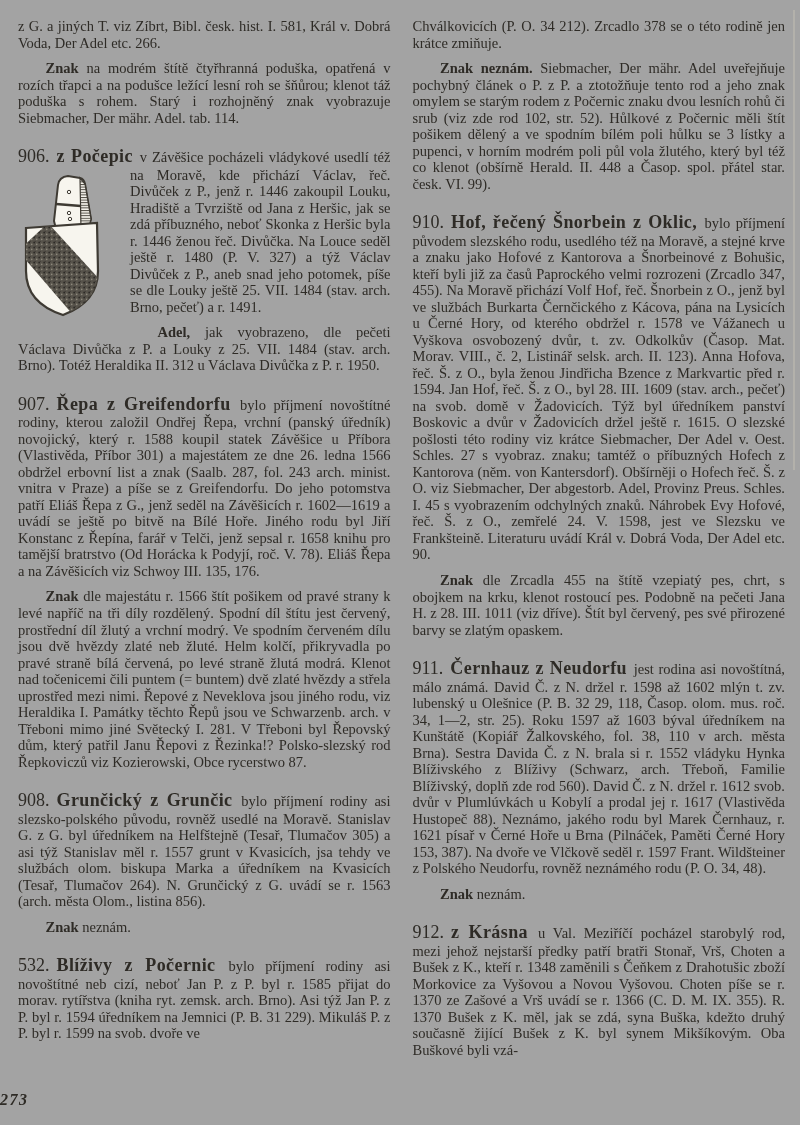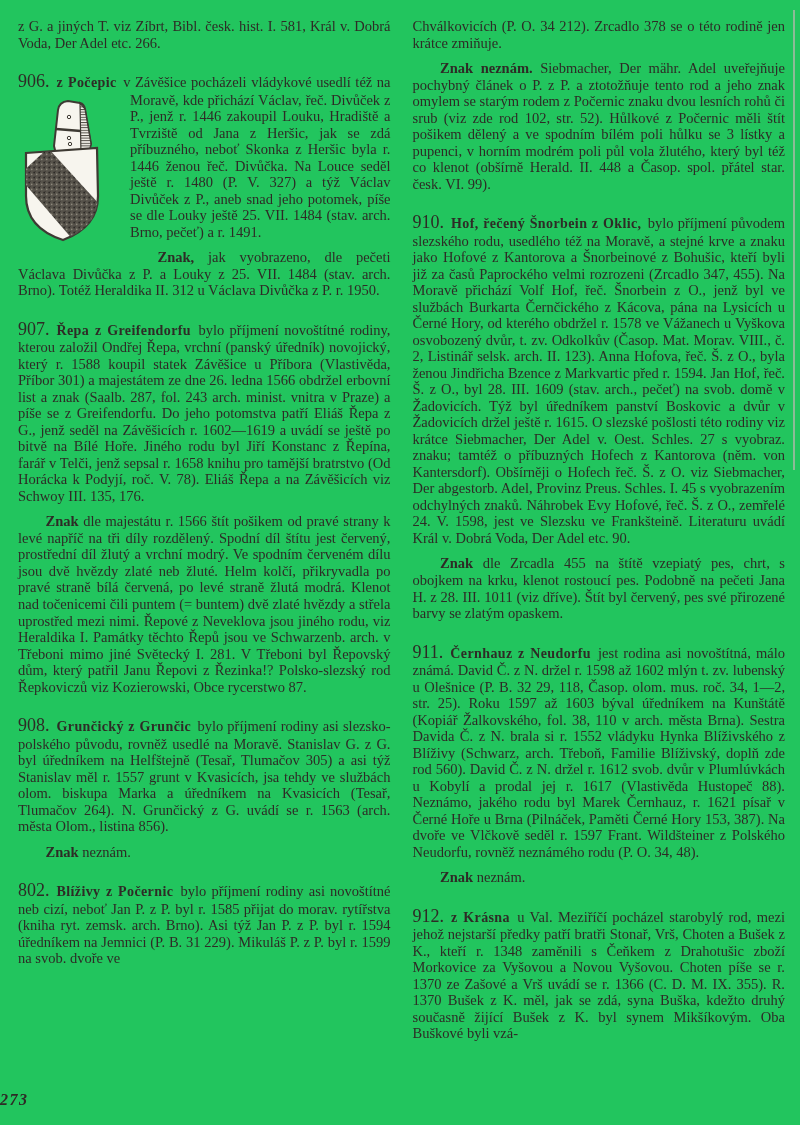--- a/index.html
+++ b/index.html
@@ -6,40 +6,40 @@
   body{
     width:800px;height:1125px;
     background:#edece7;
     font-family:"Liberation Serif","DejaVu Serif",serif;
     -webkit-font-smoothing:antialiased;
   }
   .page{
     position:relative;
     width:800px;height:1125px;
     box-sizing:border-box;
-    background:#22c55e;
+    background:#a3a3a3;
     padding:18px 15px 0 18px;
     overflow:hidden;
     color:#2e2b26;
   }
   .columns{display:flex;gap:22px;}
   .col{width:373px;min-width:0;}
   p.body{
     margin:0 0 9px 0;
     font-size:14.5px;
     line-height:1.14;
     text-align:justify;
     color:#2e2b26;
   }
   p.indent{text-indent:1.9em;}
   .entry{margin-top:20px;}
   .enum{font-size:18px;margin-right:7px;}
   .ename{
     font-weight:bold;
-    font-size:14px;
+    font-size:18px;
     letter-spacing:.4px;
     margin-right:2px;
     line-height:1;
   }
   b.lead{font-weight:bold;}
   .figure{
     float:left;
     width:100px;height:152px;
     margin:4px 12px 3px 0;
   }
@@ -66,20 +66,21 @@
 
 <div class="page">
   <div class="scan-edge"></div>
 
   <div class="columns">
 
     <div class="col">
 
       <p class="body"><span>z G. a jiných T. viz Zíbrt, Bibl. česk. hist. I. 581, Král v. Dobrá Voda, Der Adel etc. 266.</span></p>
 
+      <p class="body indent"><b class="lead">Znak</b><span> na modrém štítě čtyřhranná poduška, opatřená v rozích třapci a na podušce ležící lesní roh se šňůrou; klenot táž poduška s rohem. Starý i rozhojněný znak vyobrazuje Siebmacher, Der mähr. Adel. tab. 114.</span></p>
 
       <div class="entry">
         <p class="body"><span class="enum">906.</span><span class="ename">z Počepic</span><span> v Závěšice pocházeli vládykové</span>
           <span class="figure">
               <svg width="100" height="152" viewBox="0 0 100 152" xmlns="http://www.w3.org/2000/svg">
             <defs>
               <clipPath id="sc">
                     <path d="M8,57 L79,52 L80,100 Q80,131 45,144 Q8,132 8,100 Z"></path>
                   </clipPath>
               <pattern id="grain" width="5" height="5" patternUnits="userSpaceOnUse">
@@ -98,35 +99,35 @@
             <path d="M38,33 L63,35" stroke="#3e3a33" stroke-width="2.4" fill="none"></path>
             <circle cx="51" cy="21" r="1.7" fill="none" stroke="#3e3a33" stroke-width="1"></circle>
             <circle cx="51" cy="42" r="1.7" fill="none" stroke="#3e3a33" stroke-width="1"></circle>
             <circle cx="52" cy="48" r="1.7" fill="none" stroke="#3e3a33" stroke-width="1"></circle>
             <path d="M8,57 L79,52 L80,100 Q80,131 45,144 Q8,132 8,100 Z" fill="#f7f5ee" stroke="#3e3a33" stroke-width="2.2"></path>
             <g clip-path="url(#sc)">
               <polygon points="0,80 30,52 94,122 62,152" fill="url(#grain)"></polygon>
             </g>
           </svg>
             </span><span>usedlí též na Moravě, kde přichází Václav, řeč. Divůček z P., jenž r. 1446 zakoupil Louku, Hradiště a Tvrziště od Jana z Heršic, jak se zdá příbuzného, neboť Skonka z Heršic byla r. 1446 ženou řeč. Divůčka. Na Louce seděl ještě r. 1480 (P. V. 327) a týž Václav Divůček z P., aneb snad jeho potomek, píše se dle Louky ještě 25. VII. 1484 (stav. arch. Brno, pečeť) a r. 1491.</span></p>
-        <p class="body indent"><b class="lead">Znak,</b><span> jak vyobrazeno, dle pečeti Václava Divůčka z P. a Louky z 25. VII. 1484 (stav. arch. Brno). Totéž Heraldika II. 312 u Václava Divůčka z P. r. 1950.</span></p>
+        <p class="body indent"><b class="lead">Adel,</b><span> jak vyobrazeno, dle pečeti Václava Divůčka z P. a Louky z 25. VII. 1484 (stav. arch. Brno). Totéž Heraldika II. 312 u Václava Divůčka z P. r. 1950.</span></p>
       </div>
 
       <div class="entry">
         <p class="body"><span class="enum">907.</span><span class="ename">Řepa z Greifendorfu</span><span> bylo příjmení novoštítné rodiny, kterou založil Ondřej Řepa, vrchní (panský úředník) novojický, který r. 1588 koupil statek Závěšice u Příbora (Vlastivěda, Příbor 301) a majestátem ze dne 26. ledna 1566 obdržel erbovní list a znak (Saalb. 287, fol. 243 arch. minist. vnitra v Praze) a píše se z Greifendorfu. Do jeho potomstva patří Eliáš Řepa z G., jenž seděl na Závěšicích r. 1602—1619 a uvádí se ještě po bitvě na Bílé Hoře. Jiného rodu byl Jiří Konstanc z Řepína, farář v Telči, jenž sepsal r. 1658 knihu pro tamější bratrstvo (Od Horácka k Podyjí, roč. V. 78). Eliáš Řepa a na Závěšicích viz Schwoy III. 135, 176.</span></p>
         <p class="body indent"><b class="lead">Znak</b><span> dle majestátu r. 1566 štít pošikem od pravé strany k levé napříč na tři díly rozdělený. Spodní díl štítu jest červený, prostřední díl žlutý a vrchní modrý. Ve spodním červeném dílu jsou dvě hvězdy zlaté neb žluté. Helm kolčí, přikryvadla po pravé straně bílá červená, po levé straně žlutá modrá. Klenot nad točenicemi čili puntem (= buntem) dvě zlaté hvězdy a střela uprostřed mezi nimi. Řepové z Neveklova jsou jiného rodu, viz Heraldika I. Památky těchto Řepů jsou ve Schwarzenb. arch. v Třeboni mimo jiné Světecký I. 281. V Třeboni byl Řepovský dům, který patřil Janu Řepovi z Řezinka!? Polsko-slezský rod Řepkoviczů viz Kozierowski, Obce rycerstwo 87.</span></p>
       </div>
 
       <div class="entry">
         <p class="body"><span class="enum">908.</span><span class="ename">Grunčický z Grunčic</span><span> bylo příjmení rodiny asi slezsko-polského původu, rovněž usedlé na Moravě. Stanislav G. z G. byl úředníkem na Helfštejně (Tesař, Tlumačov 305) a asi týž Stanislav měl r. 1557 grunt v Kvasicích, jsa tehdy ve službách olom. biskupa Marka a úředníkem na Kvasicích (Tesař, Tlumačov 264). N. Grunčický z G. uvádí se r. 1563 (arch. města Olom., listina 856).</span></p>
         <p class="body indent"><b class="lead">Znak</b><span> neznám.</span></p>
       </div>
 
       <div class="entry">
-        <p class="body"><span class="enum">802.</span><span class="ename">Blíživy z Počernic</span><span> bylo příjmení rodiny asi novoštítné neb cizí, neboť Jan P. z P. byl r. 1585 přijat do morav. rytířstva (kniha ryt. zemsk. arch. Brno). Asi týž Jan P. z P. byl r. 1594 úředníkem na Jemnici (P. B. 31 229). Mikuláš P. z P. byl r. 1599 na svob. dvoře ve</span></p>
+        <p class="body"><span class="enum">532.</span><span class="ename">Blíživy z Počernic</span><span> bylo příjmení rodiny asi novoštítné neb cizí, neboť Jan P. z P. byl r. 1585 přijat do morav. rytířstva (kniha ryt. zemsk. arch. Brno). Asi týž Jan P. z P. byl r. 1594 úředníkem na Jemnici (P. B. 31 229). Mikuláš P. z P. byl r. 1599 na svob. dvoře ve</span></p>
       </div>
 
     </div>
 
     <div class="col">
 
       <p class="body"><span>Chválkovicích (P. O. 34 212). Zrcadlo 378 se o této rodině jen krátce zmiňuje.</span></p>
 
       <p class="body indent"><b class="lead">Znak neznám.</b><span> Siebmacher, Der mähr. Adel uveřejňuje pochybný článek o P. z P. a ztotožňuje tento rod a jeho znak omylem se starým rodem z Počernic znaku dvou lesních rohů či srub (viz zde rod 102, str. 52). Hůlkové z Počernic měli štít pošikem dělený a ve spodním bílém poli hůlku se 3 lístky a pupenci, v horním modrém poli půl vola žlutého, který byl též co klenot (obšírně Herald. II. 448 a Časop. spol. přátel star. česk. VI. 99).</span></p>
 

